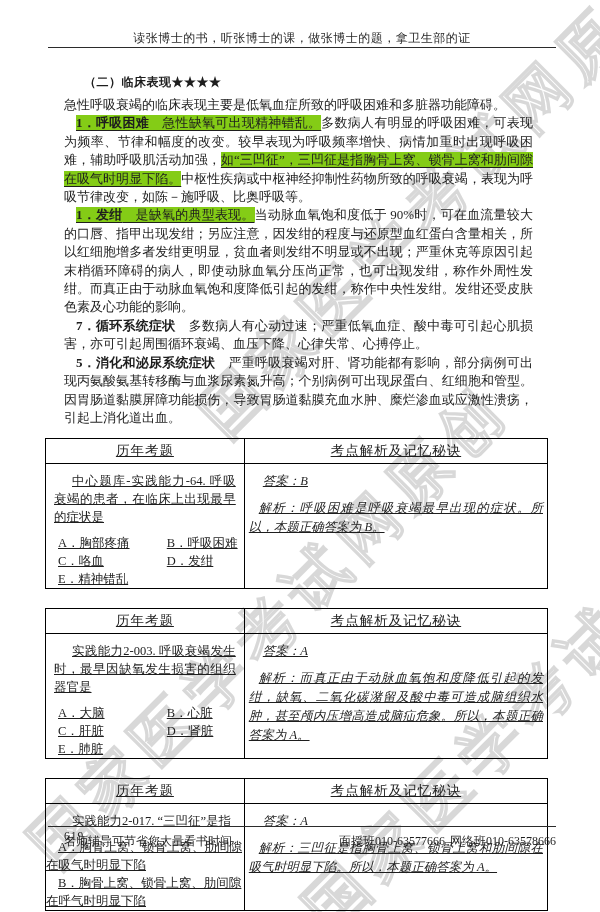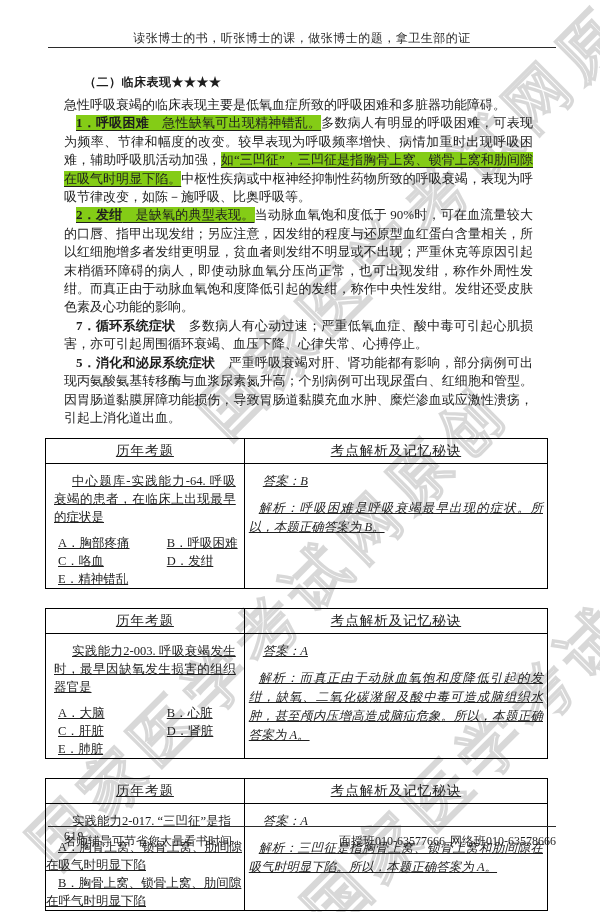--- a/index.html
+++ b/index.html
@@ -64,21 +64,21 @@
   </svg>
 
   <div class="header">
     <div class="slogan">读张博士的书，听张博士的课，做张博士的题，拿卫生部的证</div>
   </div>
 
   <div class="content">
     <h2 class="title">（二）临床表现★★★★</h2>
     <p class="para">急性呼吸衰竭的临床表现主要是低氧血症所致的呼吸困难和多脏器功能障碍。</p>
     <p class="para num"><span class="bold hlu">1．呼吸困难</span><span class="hlu">　急性缺氧可出现精神错乱。</span><span>多数病人有明显的呼吸困难，可表现为频率、节律和幅度的改变。较早表现为呼吸频率增快、病情加重时出现呼吸困难，辅助呼吸肌活动加强，</span><span class="hlu">如“三凹征”，三凹征是指胸骨上窝、锁骨上窝和肋间隙在吸气时明显下陷。</span><span>中枢性疾病或中枢神经抑制性药物所致的呼吸衰竭，表现为呼吸节律改变，如陈－施呼吸、比奥呼吸等。</span></p>
-    <p class="para num"><span class="bold hlu">2．发绀</span><span class="hlu">　是缺氧的典型表现。</span><span>当动脉血氧饱和度低于 90%时，可在血流量较大的口唇、指甲出现发绀；另应注意，因发绀的程度与还原型血红蛋白含量相关，所以红细胞增多者发绀更明显，贫血者则发绀不明显或不出现；严重休克等原因引起末梢循环障碍的病人，即使动脉血氧分压尚正常，也可出现发绀，称作外周性发绀。而真正由于动脉血氧饱和度降低引起的发绀，称作中央性发绀。发绀还受皮肤色素及心功能的影响。</span></p>
+    <p class="para num"><span class="bold hlu">1．发绀</span><span class="hlu">　是缺氧的典型表现。</span><span>当动脉血氧饱和度低于 90%时，可在血流量较大的口唇、指甲出现发绀；另应注意，因发绀的程度与还原型血红蛋白含量相关，所以红细胞增多者发绀更明显，贫血者则发绀不明显或不出现；严重休克等原因引起末梢循环障碍的病人，即使动脉血氧分压尚正常，也可出现发绀，称作外周性发绀。而真正由于动脉血氧饱和度降低引起的发绀，称作中央性发绀。发绀还受皮肤色素及心功能的影响。</span></p>
     <p class="para num"><span class="bold">7．循环系统症状</span><span>　多数病人有心动过速；严重低氧血症、酸中毒可引起心肌损害，亦可引起周围循环衰竭、血压下降、心律失常、心搏停止。</span></p>
     <p class="para num"><span class="bold">5．消化和泌尿系统症状</span><span>　严重呼吸衰竭对肝、肾功能都有影响，部分病例可出现丙氨酸氨基转移酶与血浆尿素氮升高；个别病例可出现尿蛋白、红细胞和管型。因胃肠道黏膜屏障功能损伤，导致胃肠道黏膜充血水肿、糜烂渗血或应激性溃疡，引起上消化道出血。</span></p>
 
     <table class="qa first">
       <colgroup>
           <col class="c1">
           <col class="c2">
         </colgroup>
       <thead>
         <tr>

